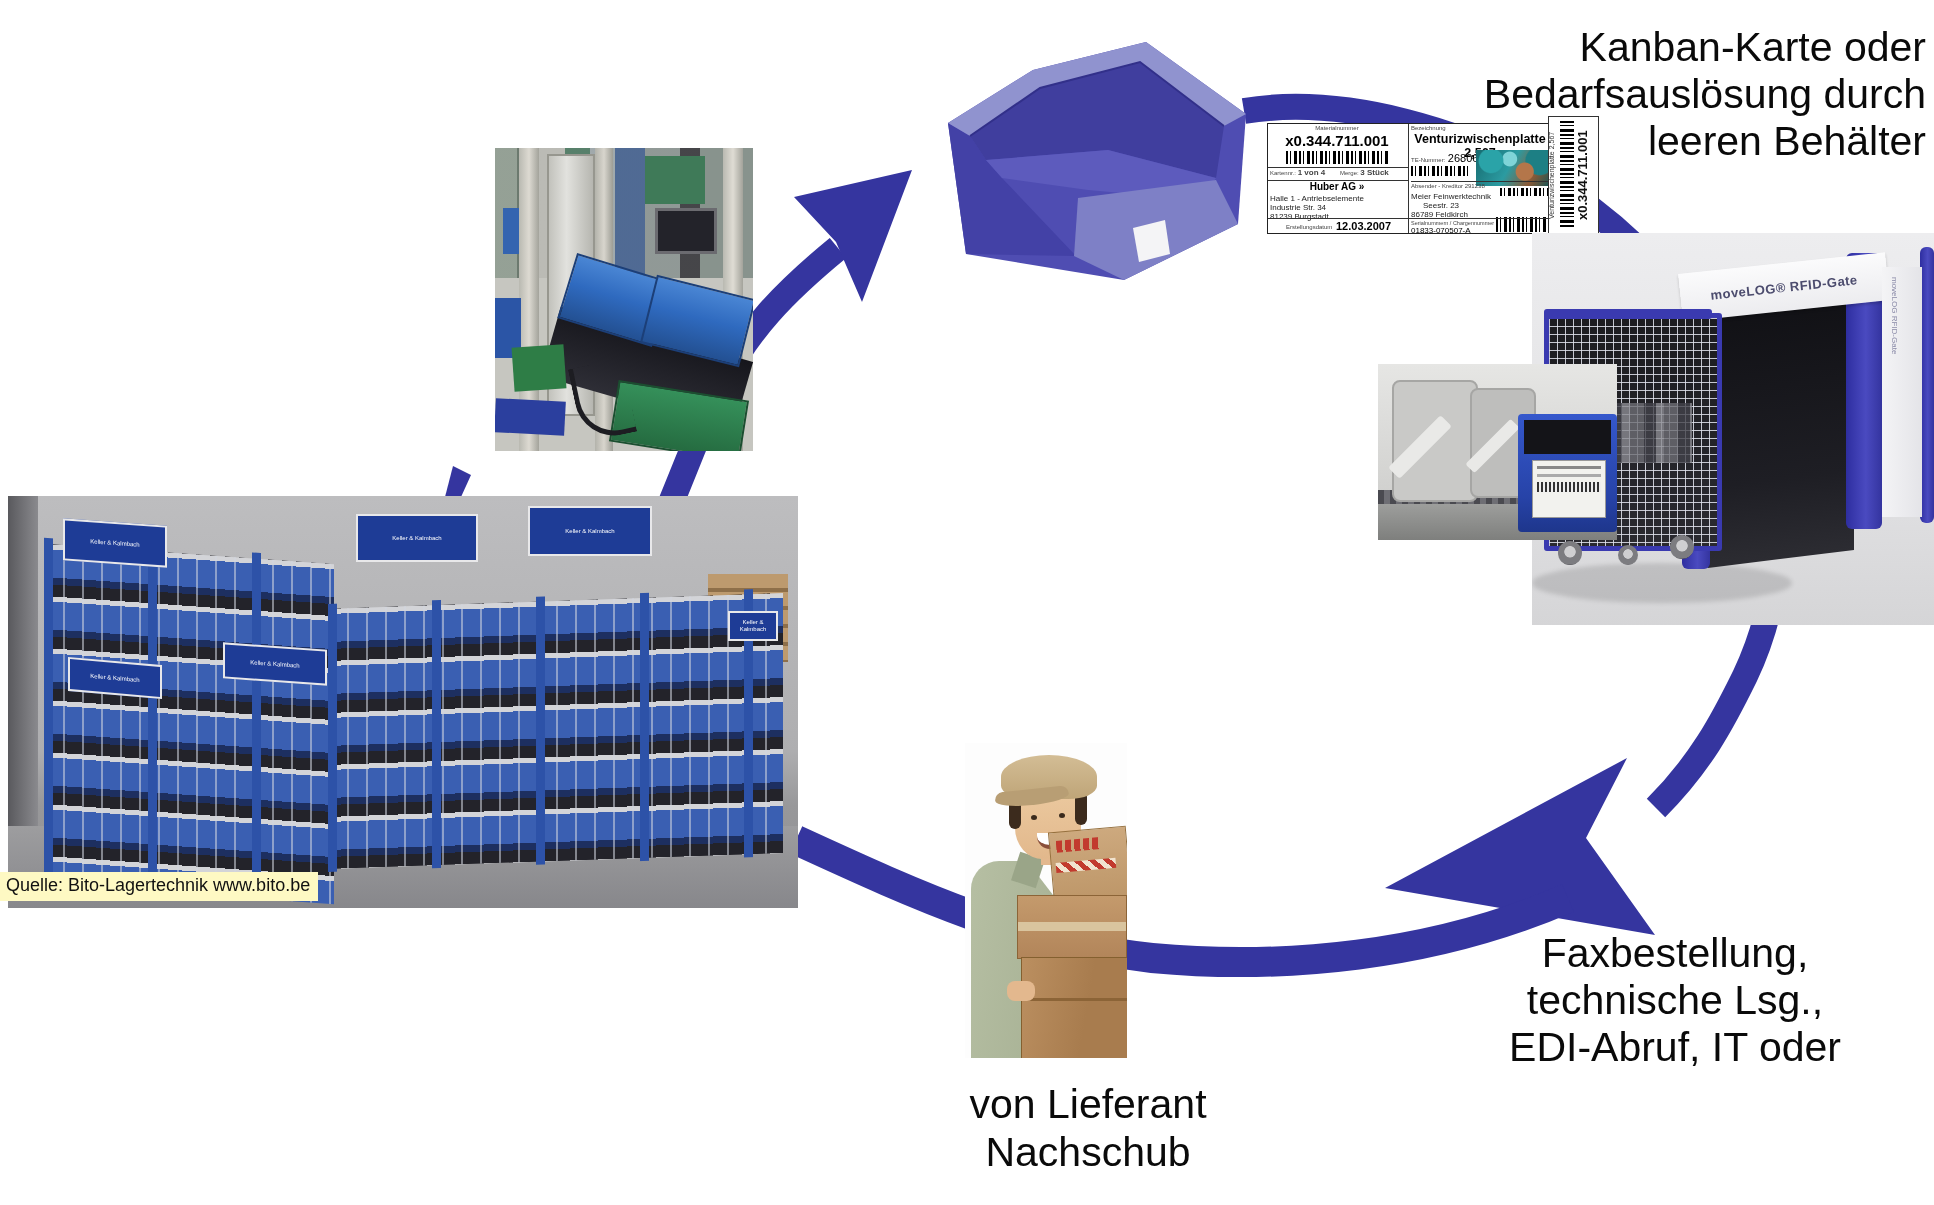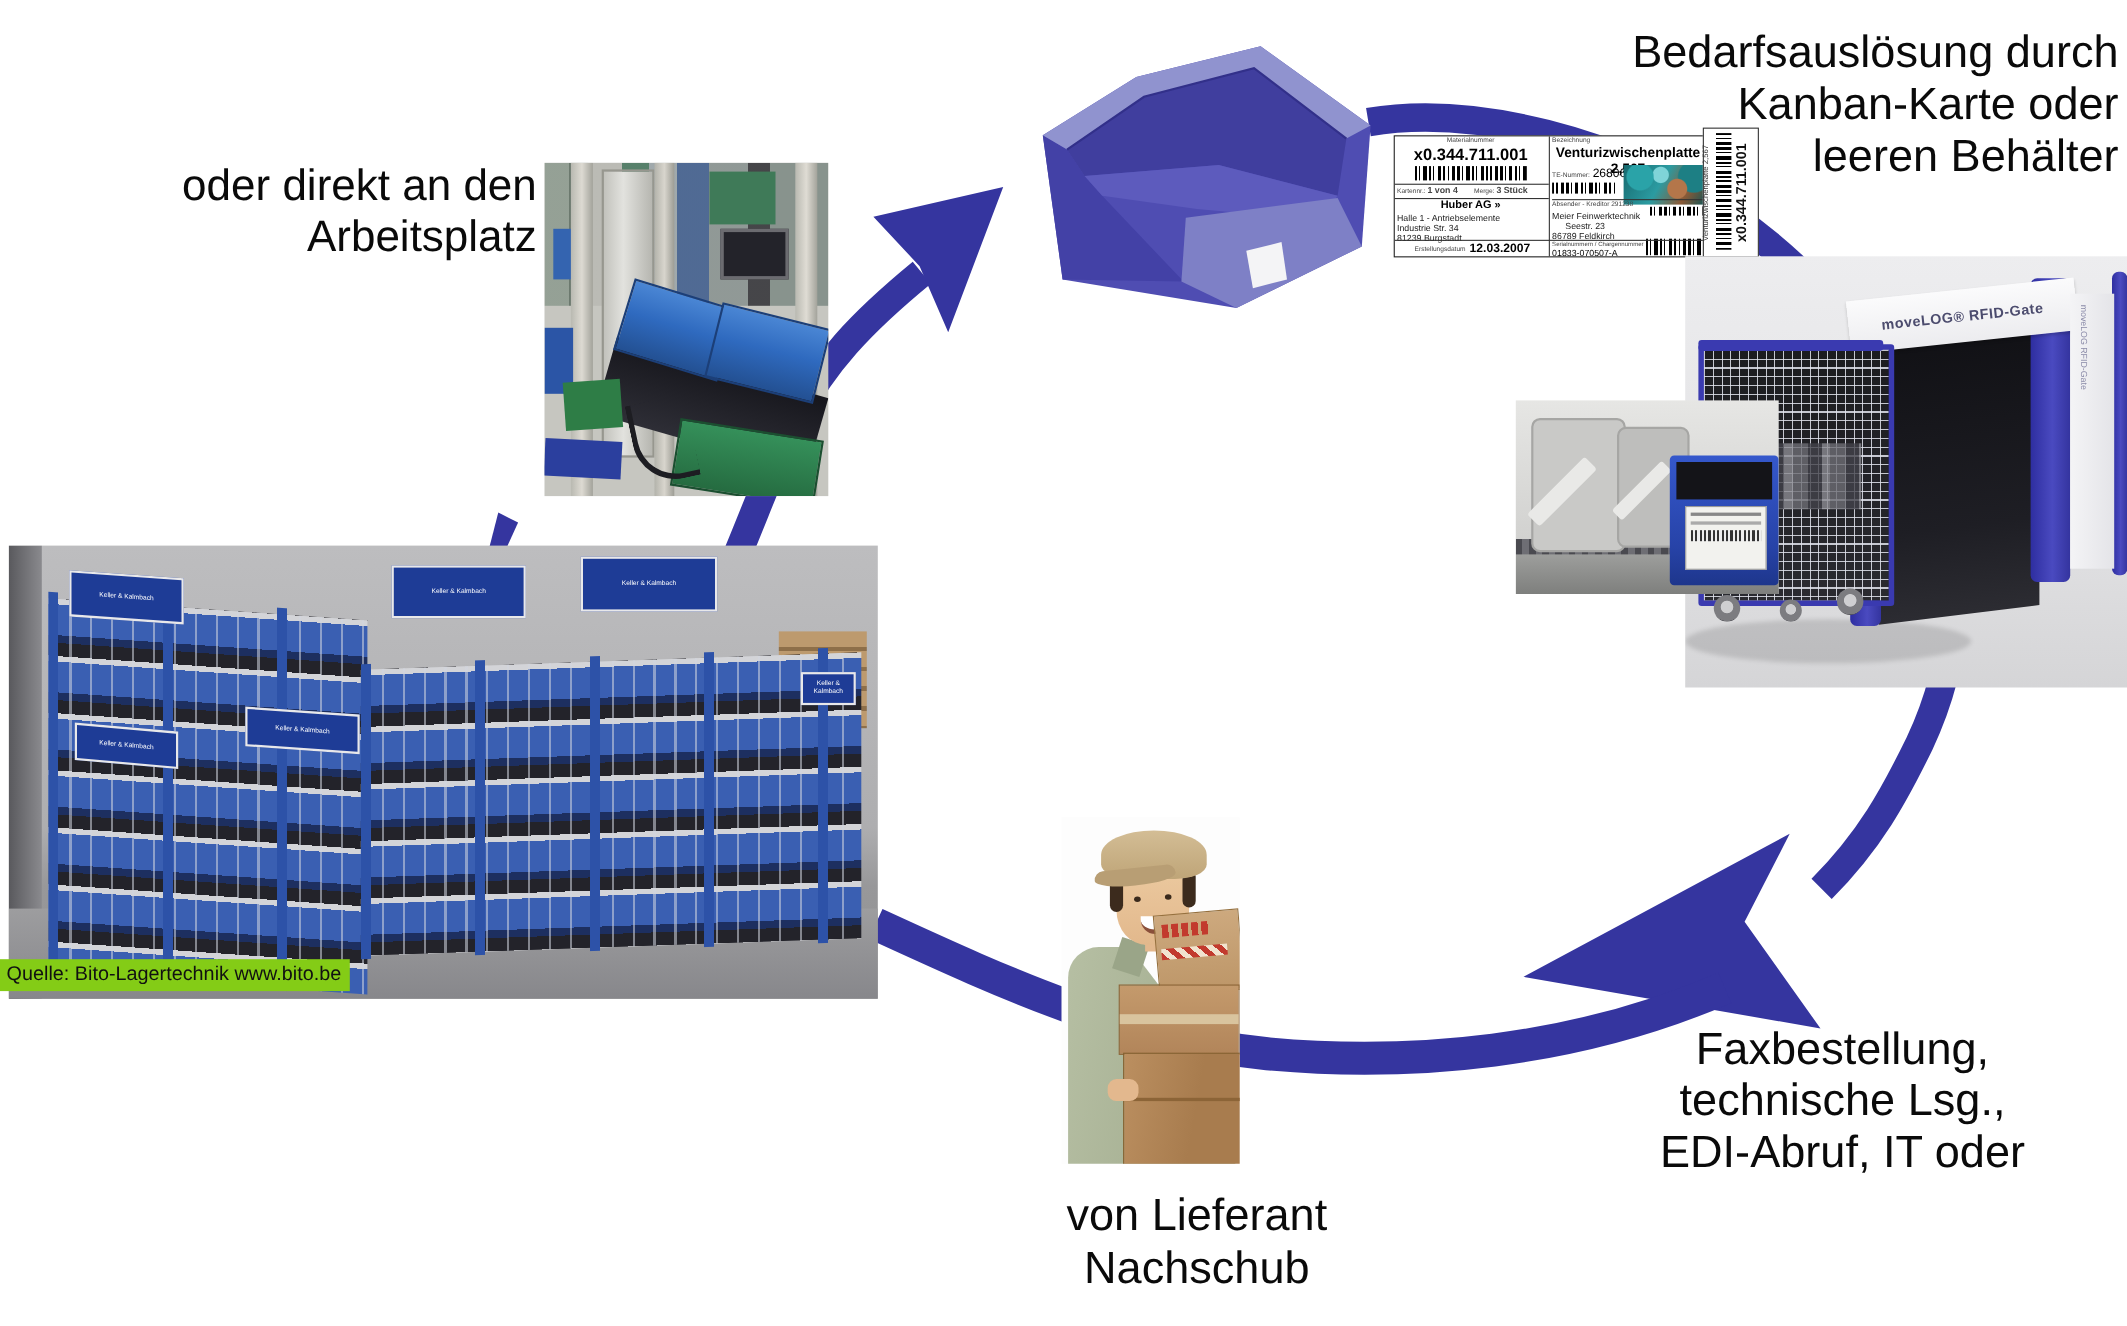--- a/index.html
+++ b/index.html
@@ -39,21 +39,21 @@
         display:flex;align-items:center;justify-content:center;text-align:center;overflow:hidden;}
   
   .mesh{background:
      repeating-linear-gradient(90deg, rgba(226,228,238,.85) 0 1px, rgba(0,0,0,0) 1px 8px),
      repeating-linear-gradient(180deg, rgba(226,228,238,.85) 0 1px, rgba(0,0,0,0) 1px 8px),
      linear-gradient(#1c1c20,#2a2a30);}
   .pillar{position:absolute;background:linear-gradient(90deg,#2e2ea0,#4a4ac0 55%,#34349f);border-radius:6px;}
   .wheel{position:absolute;width:24px;height:24px;border-radius:50%;background:radial-gradient(circle at 50% 45%, #cfcfd1 0 30%, #7c7c80 34% 70%, #55555a 72%);}
   .divider-panel{position:absolute;background:#c9c9c7;border:2px solid #a6a6a4;border-radius:8px;}
   .divider-slot{position:absolute;background:#e9e9e7;transform:rotate(45deg);border-radius:3px;}
-  .caption-white{background:#84cc16;}
+  .caption-white{background:#fef9c3;}
 </style>
 </head>
 <body>
 
 <div id="stage">
 
   <svg class="abs" style="left:0;top:0;z-index:1" width="1934" height="1205" viewBox="0 0 1934 1205">
 
     <path d="M 668,510 C 692,452 704,418 724,378 C 748,331 782,294 838,248" fill="none" stroke="#35359f" stroke-width="26"></path>
     <polygon points="912,170 794,197 836,242 862,302" fill="#35359f"></polygon>
@@ -232,28 +232,24 @@
     </div>
     <div class="abs" style="left:52px;top:152px;width:108px;height:62px;background:linear-gradient(#c49a6c,#b2855a);border:1px solid #8c6437;">
       <div style="position:absolute;left:0;top:26px;width:108px;height:9px;background:#d9c49e;"></div>
     </div>
     <div class="abs" style="left:56px;top:214px;width:106px;height:101px;background:linear-gradient(100deg,#bb8f60,#a87c4e 60%);border:1px solid #84602f;">
       <div style="position:absolute;left:0;top:40px;width:106px;height:3px;background:#8c6437;"></div>
     </div>
     <div class="abs" style="left:42px;top:238px;width:28px;height:20px;background:#e3b88e;border-radius:8px;"></div>
   </div>
 
-  <div class="abs bigtext" style="left:85px;top:146px;width:403px;text-align:right;font-size:40px;line-height:46px;z-index:4;">
-    <div>oder direkt an den</div>
-    <div>Arbeitsplatz</div>
-  </div>
 
   <div class="abs bigtext" style="left:1360px;top:24px;width:566px;text-align:right;z-index:4;">
+    <div>Kanban-Karte oder</div>
     <div>Bedarfsauslösung durch</div>
-    <div>Kanban-Karte oder</div>
     <div>leeren Behälter</div>
   </div>
 
 
   <div class="abs bigtext" style="left:888px;top:1080px;width:400px;text-align:center;line-height:48px;z-index:4;">
     <div>von Lieferant</div>
     <div>Nachschub</div>
   </div>
 
   <div class="abs bigtext" style="left:1477px;top:930px;width:396px;text-align:center;z-index:4;">

